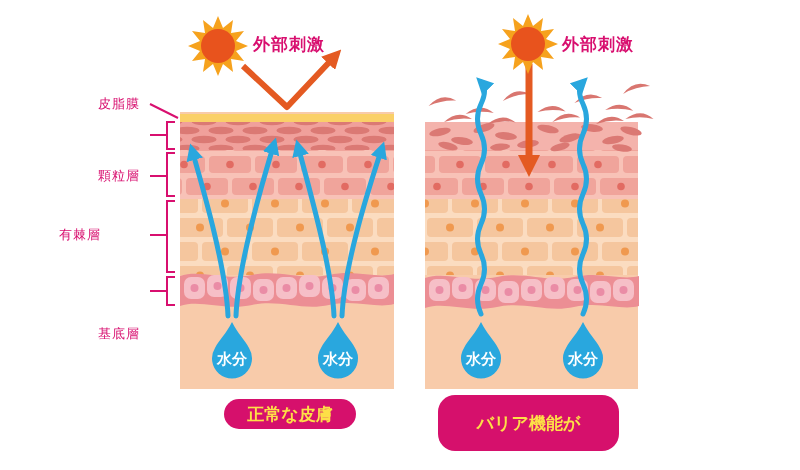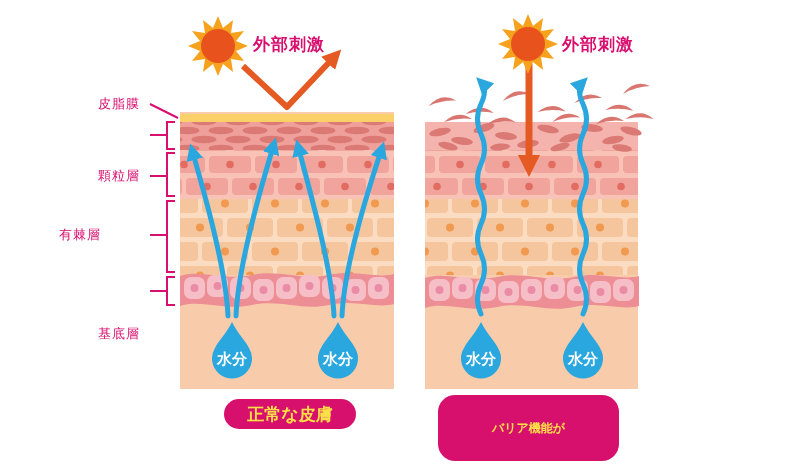--- a/index.html
+++ b/index.html
@@ -14,21 +14,21 @@
   }
   .stim-label{
     position:absolute;color:#D80F6F;font-size:17px;font-weight:bold;letter-spacing:1px;
   }
   .caption{
     position:absolute;background:#D6106C;color:#fde047;font-weight:bold;
     display:flex;flex-direction:column;align-items:center;justify-content:center;
     text-align:left;
   }
   .caption-left{left:224px;top:399px;width:132px;height:30px;border-radius:16px;font-size:17px;}
-  .caption-right{left:438px;top:395px;width:181px;height:66px;border-radius:17px;font-size:12px;line-height:23px;}
+  .caption-right{left:438px;top:395px;width:181px;height:56px;border-radius:17px;font-size:17px;line-height:23px;}
 </style>
 </head>
 <body>
 
 <div class="canvas">
 
   <svg width="800" height="470" viewBox="0 0 800 470">
     <defs>
       <marker id="mBlue" viewBox="0 0 4 4" refX="2.4" refY="2" markerWidth="3.4" markerHeight="3.4" orient="auto">
         <path d="M0,0 L4,2 L0,4 Z" fill="#29A7DE"></path>

